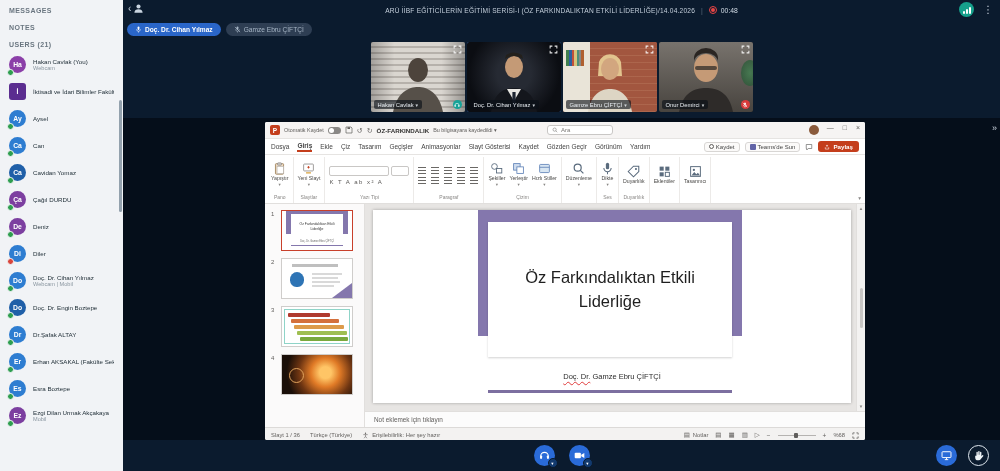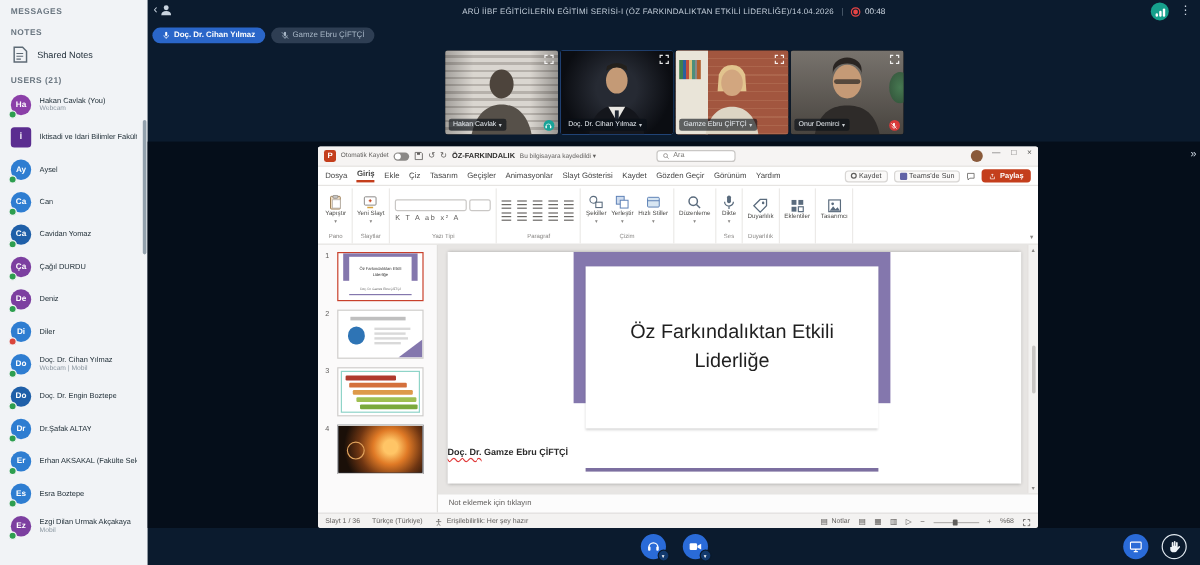--- a/index.html
+++ b/index.html
@@ -132,21 +132,21 @@
   .t4{background:#0d1523}
   .t4-fire{position:absolute;inset:0;background:radial-gradient(circle at 62% 45%,#ffc566 0 12%,#e07a26 30%,#6e3512 55%,#1a0f08 80%)}
   .t4-ring{position:absolute;left:7px;top:13px;width:13px;height:13px;border:1.5px solid #e0a25c;border-radius:50%}
   .canvas{height:208px;background:#e7e5e3;position:relative}
   .right-col{flex:1;display:flex;flex-direction:column;min-width:0}
   .slide{position:absolute;left:8px;top:6px;width:478px;height:193px;background:#fff;box-shadow:0 0 3px rgba(0,0,0,.3)}
   .sl-band{position:absolute;left:105px;width:264px;top:0;height:126px;background:#8477ad}
   .sl-box{position:absolute;left:115px;width:244px;top:12px;height:135px;background:#fff;box-shadow:0 1px 2px rgba(0,0,0,.18);
           display:flex;align-items:center;justify-content:center}
   .sl-title{font-size:16.5px;color:#1f1f1f;text-align:center;line-height:1.4;width:210px}
-  .sl-author{position:absolute;top:162px;left:0;right:0;font-size:7.5px;color:#2c2c2c;font-weight:bold}
+  .sl-author{position:absolute;top:162px;left:0;right:0;text-align:center;font-size:7.5px;color:#2c2c2c;font-weight:normal}
   .sp-wavy{text-decoration:underline;text-decoration-style:wavy;text-decoration-color:#e03b3b;text-decoration-thickness:1px;text-underline-offset:1.5px}
   .sl-hr{position:absolute;top:180px;left:115px;width:244px;height:2.5px;background:#7c6fa0}
   .cscroll{position:absolute;right:0;top:0;bottom:0;width:9px;background:#f3f2f1;border-left:1px solid #e1dfdd;
            display:flex;flex-direction:column;align-items:center;justify-content:space-between;padding:2px 0;font-size:4.5px;color:#8a8886;box-sizing:border-box}
   .cthumb{width:3px;height:40px;background:#c8c6c4;border-radius:2px}
   .ppt-notes{height:15px;background:#fcfcfc;border-top:1px solid #e1dfdd;display:flex;align-items:center;padding:0 9px;font-size:6.4px;color:#605e5c}
   .ppt-status{height:14px;background:#f3f2f1;border-top:1px solid #dcdad8;display:flex;align-items:center;padding:0 6px;gap:10px;font-size:5.8px;color:#605e5c}
   .st-item{display:flex;align-items:center;gap:3px;white-space:nowrap}
   .st-item svg{width:7px;height:7px}
   .st-right{margin-left:auto;display:flex;align-items:center;gap:7px}
@@ -257,26 +257,20 @@
     </symbol>
   <symbol id="i-share-up" viewBox="0 0 16 16">
       <path d="M8 9V2.5M5.5 5L8 2.5 10.5 5" fill="none" stroke="currentColor" stroke-width="1.5"></path>
       <path d="M3.5 8.5v5h9v-5" fill="none" stroke="currentColor" stroke-width="1.5"></path>
     </symbol>
 </svg>
 
 <div id="sidebar">
   <div class="sec-h">MESSAGES</div>
   <div class="sec-h">NOTES</div>
-  <div class="side-item">
-    <svg class="side-ico">
-        <use href="#i-notes"></use>
-      </svg>
-    <span class="side-lbl">Shared Notes</span>
-  </div>
   <div class="sec-h">USERS (21)</div>
   <div id="users-list">
       <div class="user-row">
         <div class="avatar " style="background:#8b3fa8">
           <span>Ha</span>
           <span class="badge green"></span>
         </div>
         <div class="u-meta">
           <div class="u-name">Hakan Cavlak (You)</div>
           <div class="u-sub">Webcam</div>

